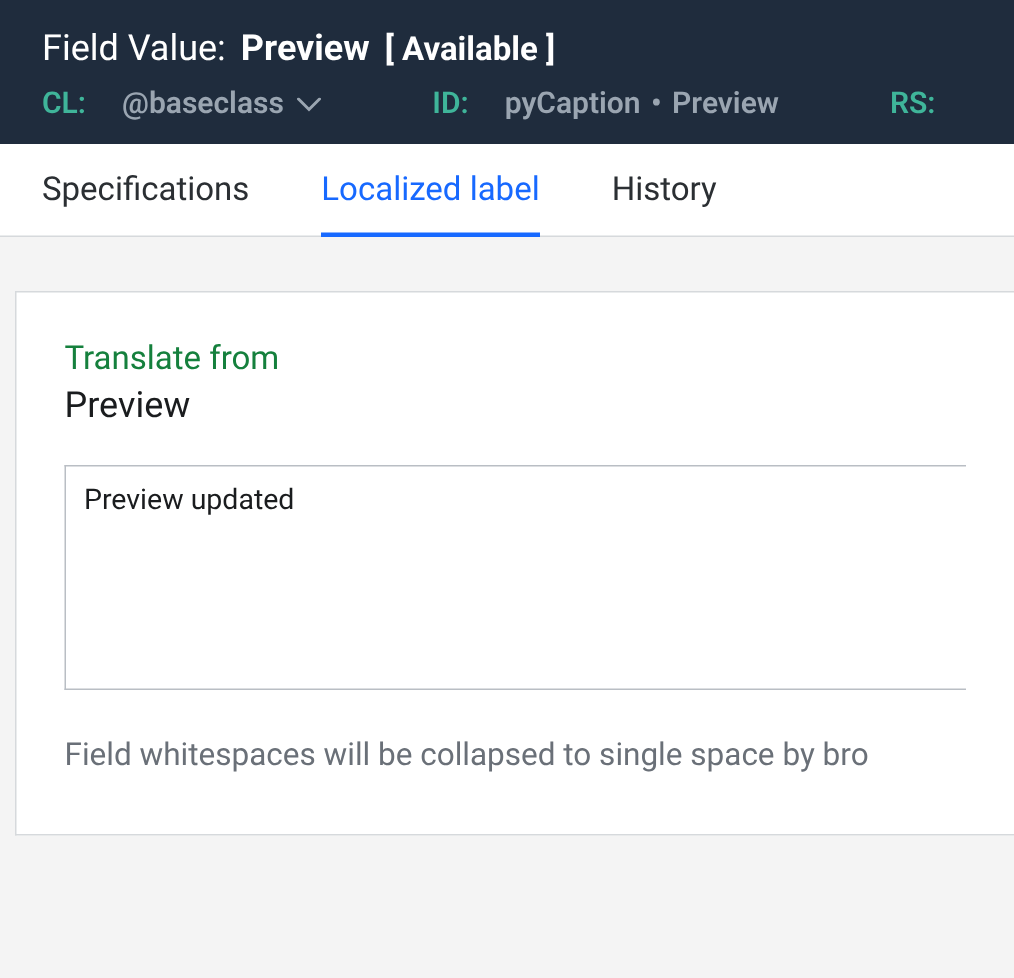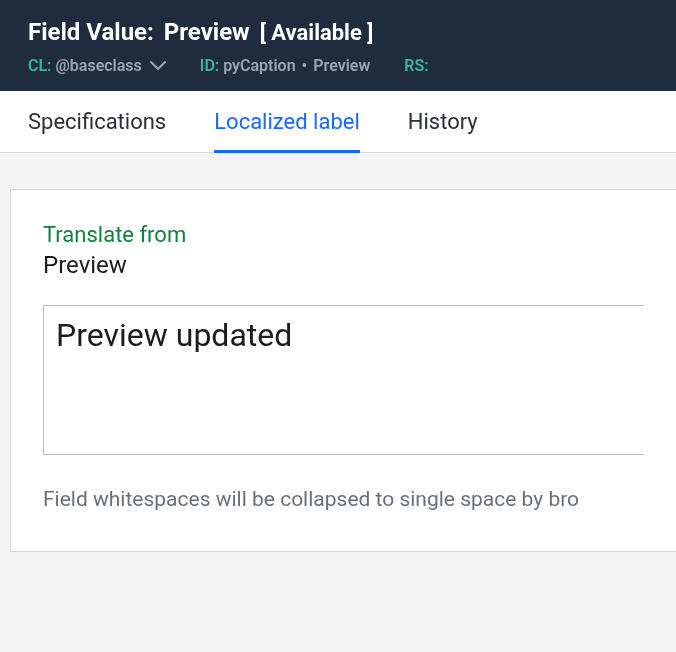--- a/index.html
+++ b/index.html
@@ -20,37 +20,37 @@
     }
     .header-title-row {
       display: flex;
       align-items: baseline;
       gap: 10px;
       margin-bottom: 10px;
     }
     .header-title-label {
       color: #ffffff;
       font-size: 24px;
-      font-weight: 700;
+      font-weight: 400;
     }
     .header-title-value {
       color: #ffffff;
       font-size: 24px;
       font-weight: 700;
     }
     .header-status {
       color: #ffffff;
       font-size: 22px;
       font-weight: 700;
     }
     .header-meta-row {
       display: flex;
       align-items: center;
-      gap: 4px;
-      font-size: 16px;
+      gap: 24px;
+      font-size: 20px;
       font-weight: 600;
     }
     .meta-key {
       color: #3fb59a;
     }
     .meta-val {
       color: #9aa5b1;
     }
     .meta-sep {
       color: #9aa5b1;
@@ -105,21 +105,21 @@
     .to-label {
       color: #6a7078;
       font-size: 22px;
       margin-bottom: 6px;
     }
     .textarea {
       width: 100%;
       border: 1px solid #b9bec4;
       border-right: none;
       padding: 10px 12px;
-      font-size: 32px;
+      font-size: 19px;
       color: #1a1c1e;
       font-family: inherit;
       height: 150px;
       resize: none;
       outline: none;
     }
     .help-text {
       color: #6a7078;
       font-size: 21px;
       margin-top: 28px;

